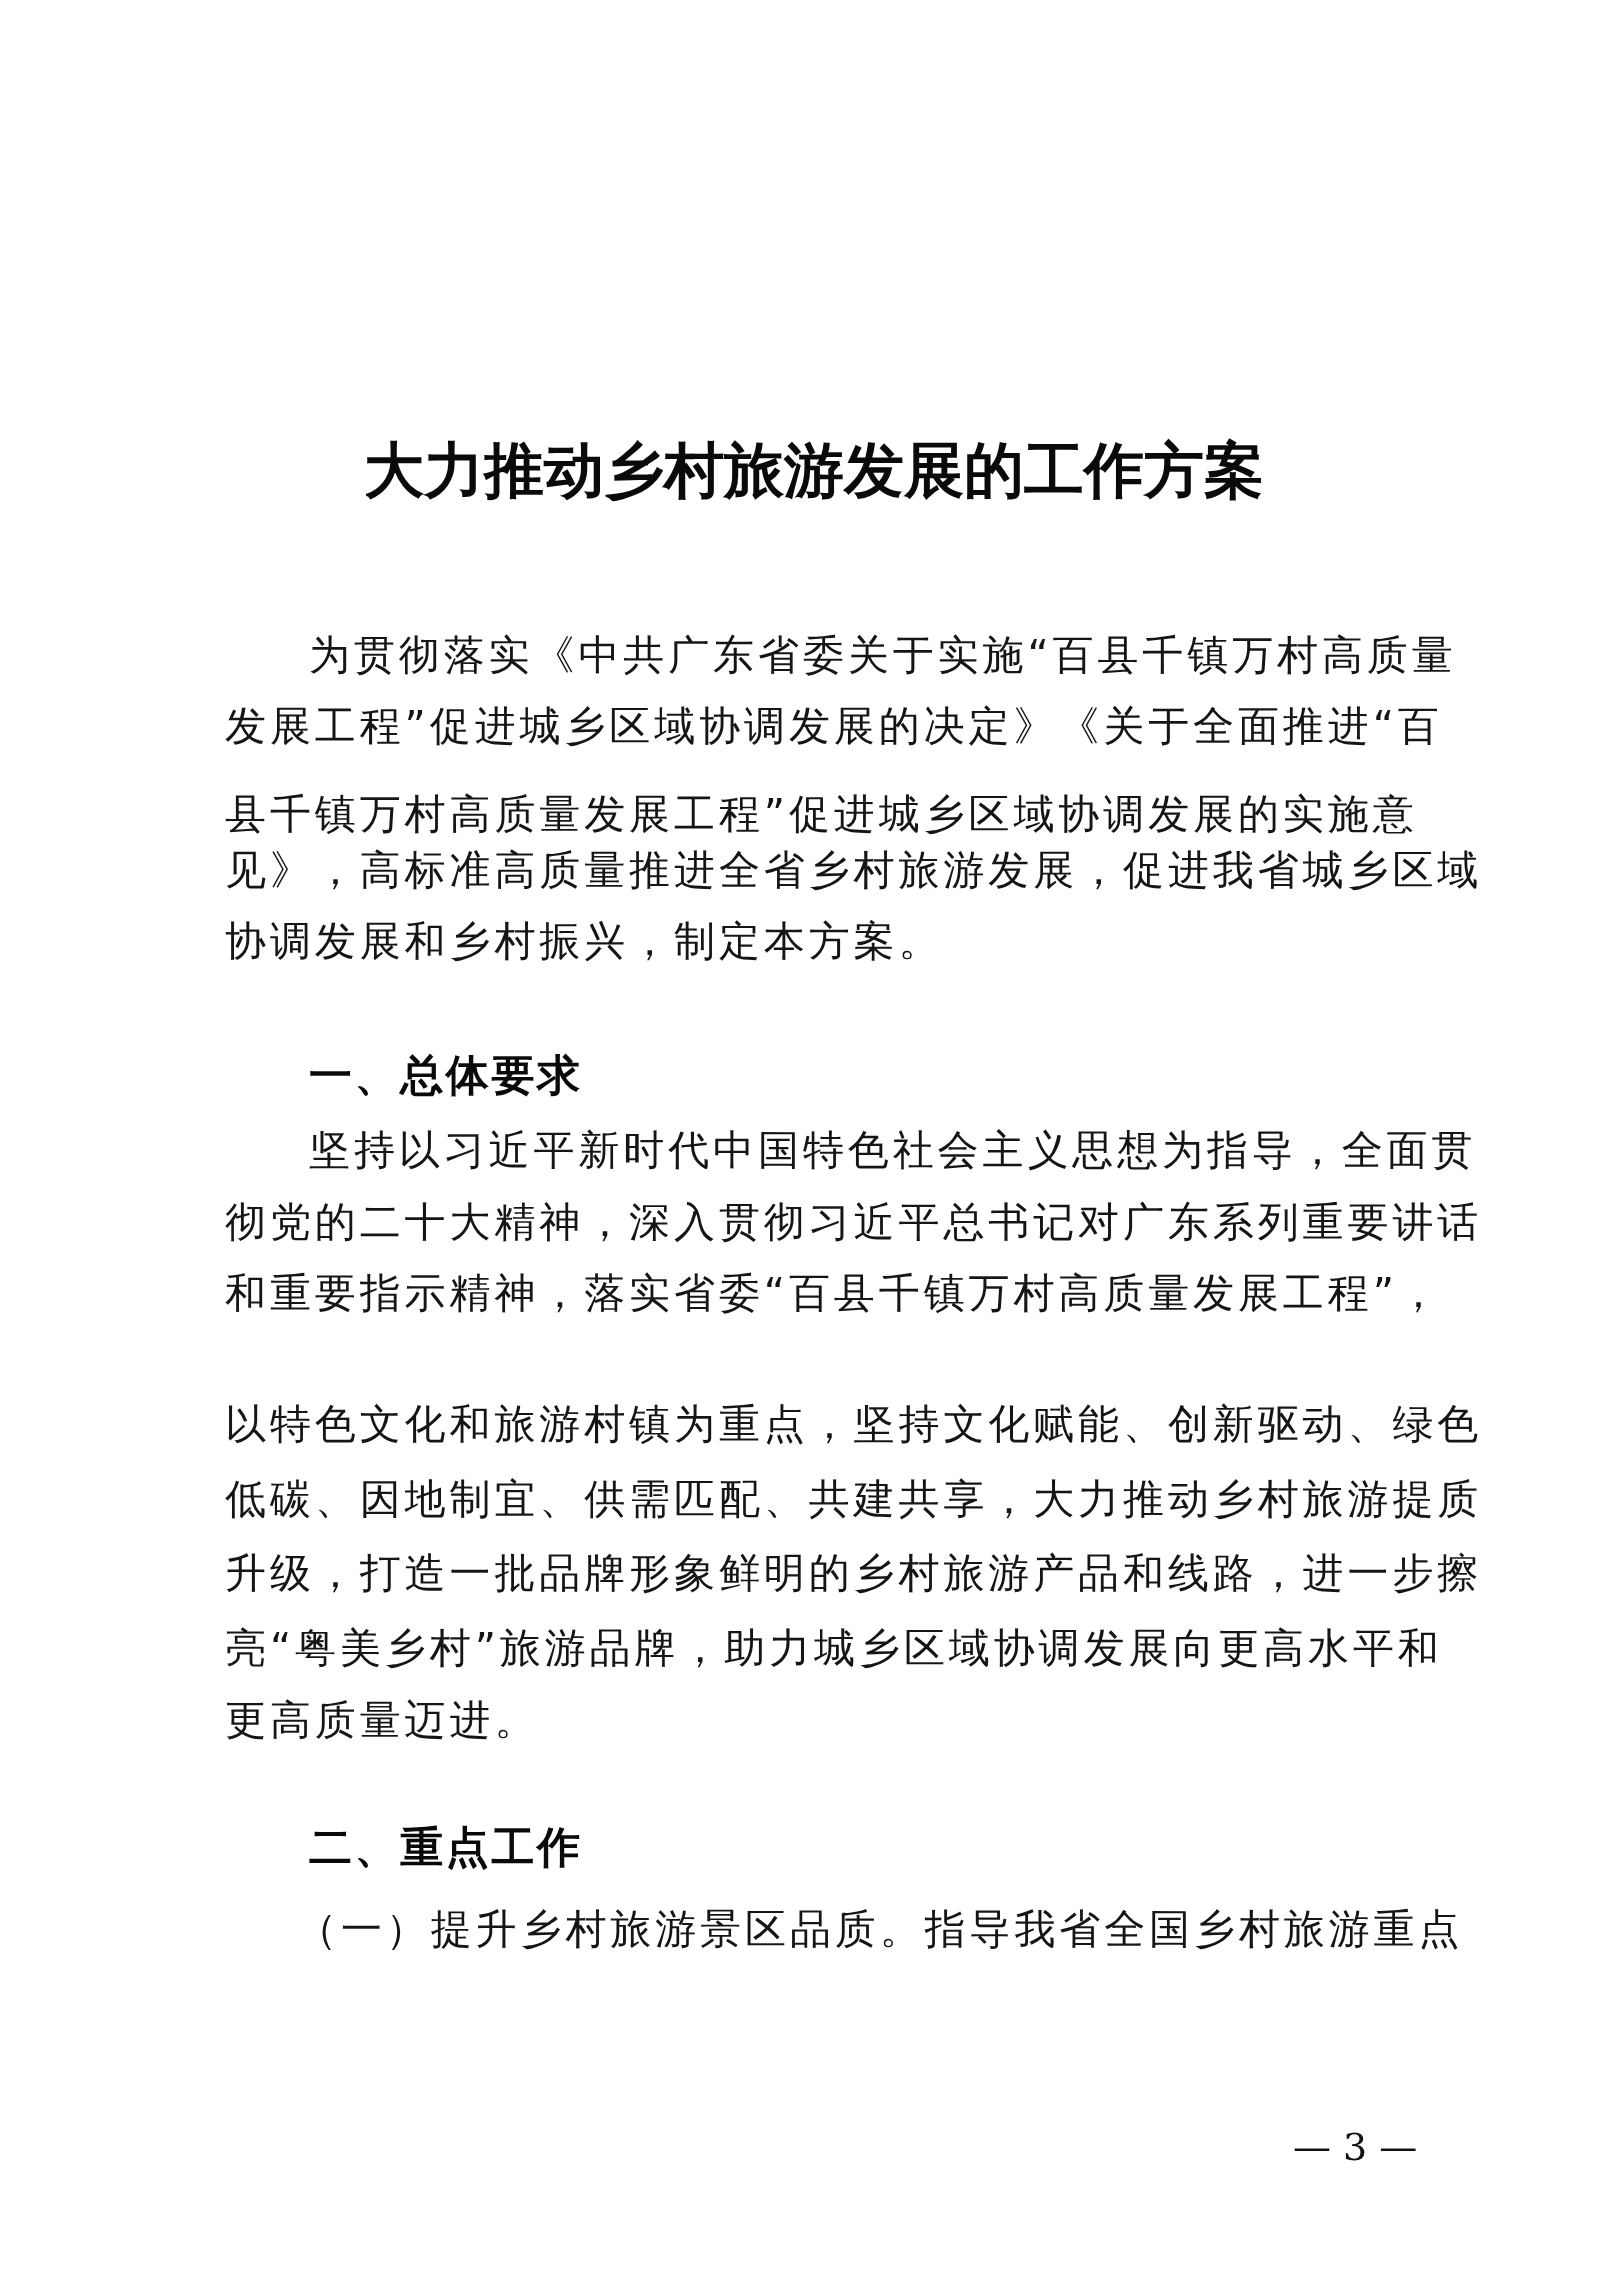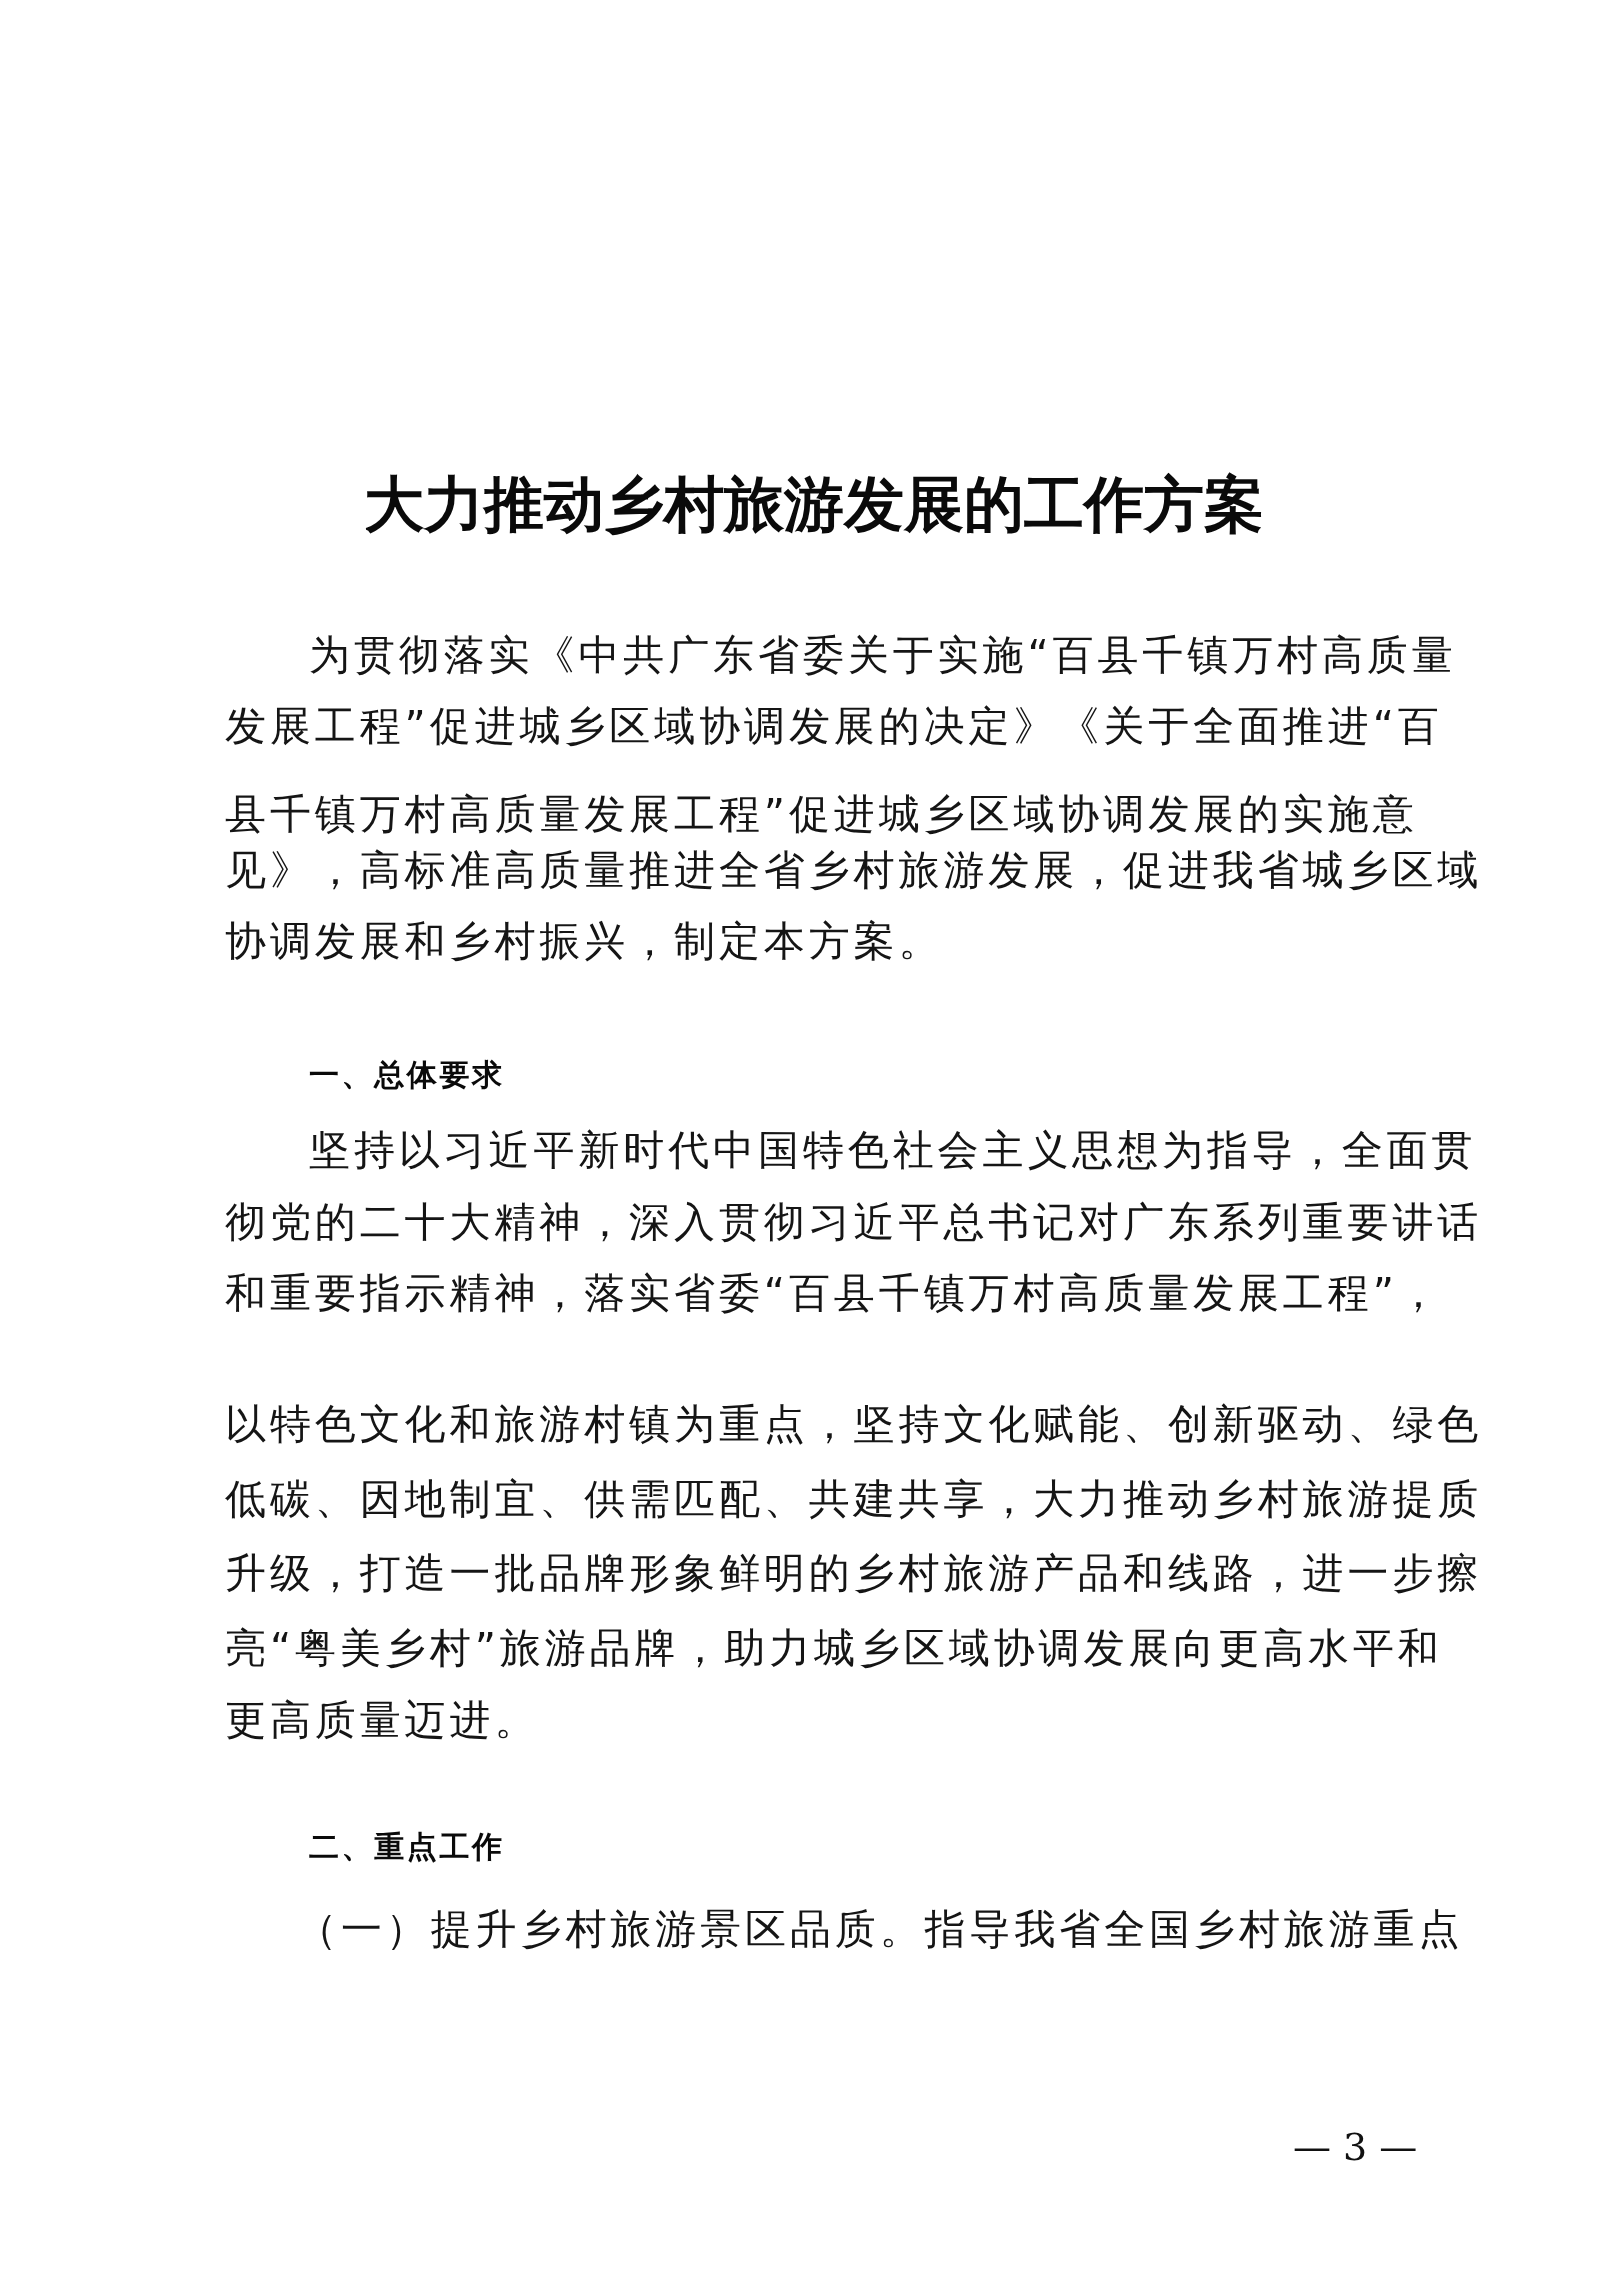--- a/index.html
+++ b/index.html
@@ -30,21 +30,21 @@
       text-align: center;
       font-family: "DejaVu Serif", "Liberation Serif", serif;
       font-weight: bold;
       font-size: 60px;
       line-height: 72px;
       letter-spacing: 0px;
       color: #0a0a0a;
       white-space: nowrap;
     }
     .title.l1 { top: 365px; }
-    .title.l2 { top: 468px; }
+    .title.l2 { top: 434px; }
 
     .body-line {
       position: absolute;
       left: 225px;
       width: 1186px;
       font-family: "DejaVu Sans", "Liberation Sans", sans-serif;
       font-size: 41px;
       line-height: 52px;
       letter-spacing: 3.9px;
       white-space: nowrap;
@@ -57,21 +57,21 @@
       width: 1101px;
     }
     .body-line.last {
       text-align-last: left;
     }
     .heading {
       position: absolute;
       left: 309px;
       font-family: "DejaVu Sans", "Liberation Sans", sans-serif;
       font-weight: bold;
-      font-size: 30px;
+      font-size: 43px;
       line-height: 52px;
       letter-spacing: 2.6px;
       white-space: nowrap;
       color: #0a0a0a;
     }
     .page-number {
       position: absolute;
       left: 1293px;
       top: 2124px;
       font-family: "DejaVu Serif", "Liberation Serif", serif;

